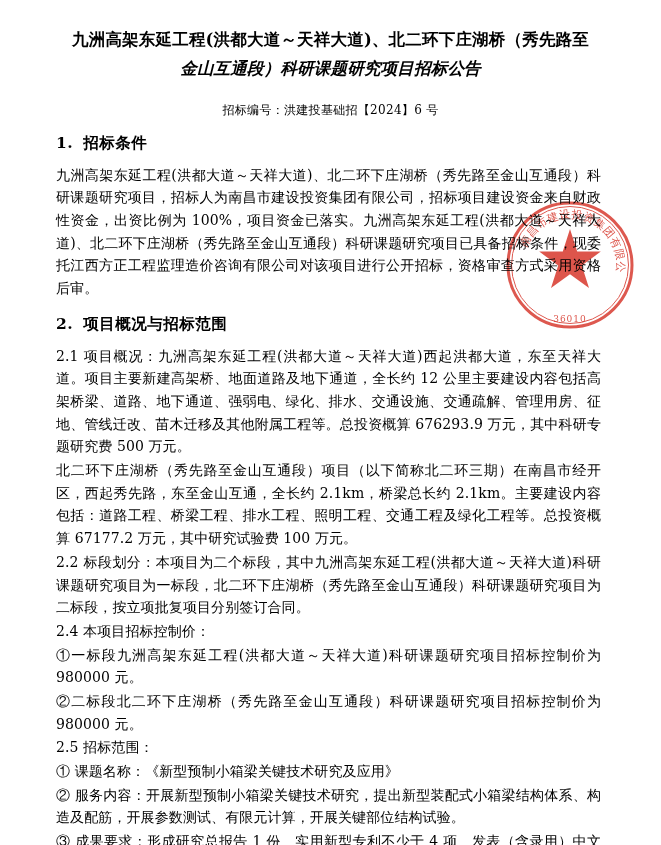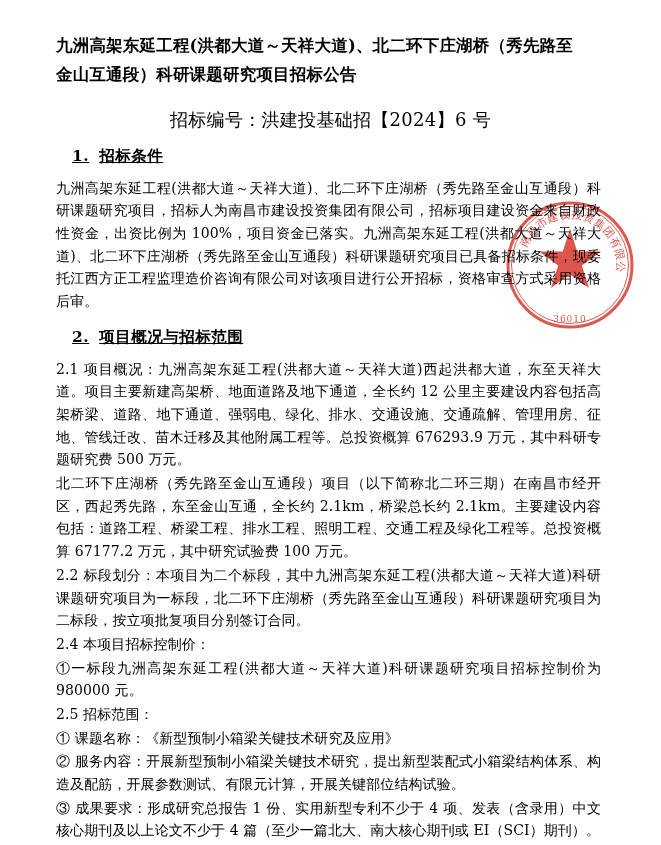--- a/index.html
+++ b/index.html
@@ -25,39 +25,40 @@
   .content {
     position: relative;
     padding: 26px 56px 0 56px;
     box-sizing: border-box;
     z-index: 2;
   }
   .doc-title {
     font-size: 16.5px;
     font-weight: bold;
     line-height: 1.75;
+    text-align: center;
     letter-spacing: 0.2px;
-    margin: 6px 0 0 0;
+    margin: 0 0 0 0;
   }
   .doc-title .line2 {
     display: block;
+    font-style: italic;
   }
   .doc-number {
     text-align: center;
-    font-size: 18px;
+    font-size: 12px;
     margin-top: 18px;
     margin-bottom: 6px;
     letter-spacing: 0.3px;
   }
   h2.section {
     font-size: 15.5px;
     font-weight: bold;
-    margin: 14px 0 10px 16px;
+    margin: 14px 0 10px 0;
     letter-spacing: 0.5px;
-    text-decoration: underline;
   }
   h2.section .num {
     margin-right: 10px;
   }
   p.para {
     font-size: 14px;
     line-height: 1.62;
     margin: 0 4px 1px 0;
     text-align: justify;
     text-justify: inter-ideograph;
@@ -131,20 +132,21 @@
     <h2 class="section">
       <span class="num">2.</span><span>项目概况与招标范围</span>
     </h2>
 
     <div class="block-2">
       <p class="para">2.1 项目概况：九洲高架东延工程(洪都大道～天祥大道)西起洪都大道，东至天祥大道。项目主要新建高架桥、地面道路及地下通道，全长约 12 公里主要建设内容包括高架桥梁、道路、地下通道、强弱电、绿化、排水、交通设施、交通疏解、管理用房、征地、管线迁改、苗木迁移及其他附属工程等。总投资概算 676293.9 万元，其中科研专题研究费 500 万元。</p>
       <p class="para">北二环下庄湖桥（秀先路至金山互通段）项目（以下简称北二环三期）在南昌市经开区，西起秀先路，东至金山互通，全长约 2.1km，桥梁总长约 2.1km。主要建设内容包括：道路工程、桥梁工程、排水工程、照明工程、交通工程及绿化工程等。总投资概算 67177.2 万元，其中研究试验费 100 万元。</p>
       <p class="para">2.2 标段划分：本项目为二个标段，其中九洲高架东延工程(洪都大道～天祥大道)科研课题研究项目为一标段，北二环下庄湖桥（秀先路至金山互通段）科研课题研究项目为二标段，按立项批复项目分别签订合同。</p>
       <p class="para">2.4 本项目招标控制价：</p>
       <p class="para">①一标段九洲高架东延工程(洪都大道～天祥大道)科研课题研究项目招标控制价为 980000 元。</p>
+      <p class="para">②二标段北二环下庄湖桥（秀先路至金山互通段）科研课题研究项目招标控制价为 980000 元。</p>
       <p class="para">2.5 招标范围：</p>
       <p class="para">① 课题名称：《新型预制小箱梁关键技术研究及应用》</p>
       <p class="para">② 服务内容：开展新型预制小箱梁关键技术研究，提出新型装配式小箱梁结构体系、构造及配筋，开展参数测试、有限元计算，开展关键部位结构试验。</p>
       <p class="para">③ 成果要求：形成研究总报告 1 份、实用新型专利不少于 4 项、发表（含录用）中文核心期刊及以上论文不少于 4 篇（至少一篇北大、南大核心期刊或 EI（SCI）期刊）。</p>
 
     </div>
 
   </div>
 </div>
 

